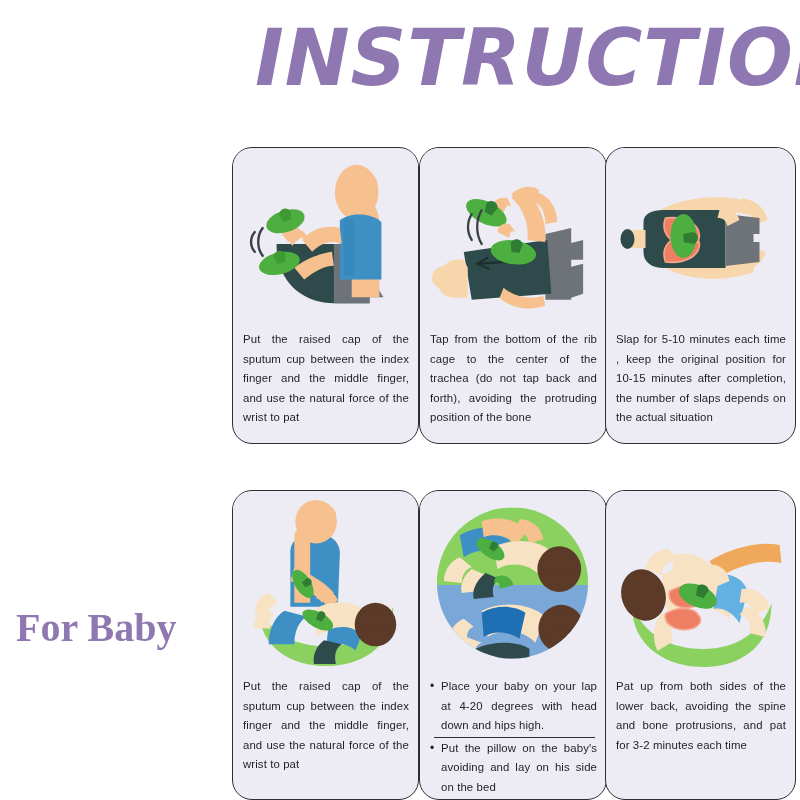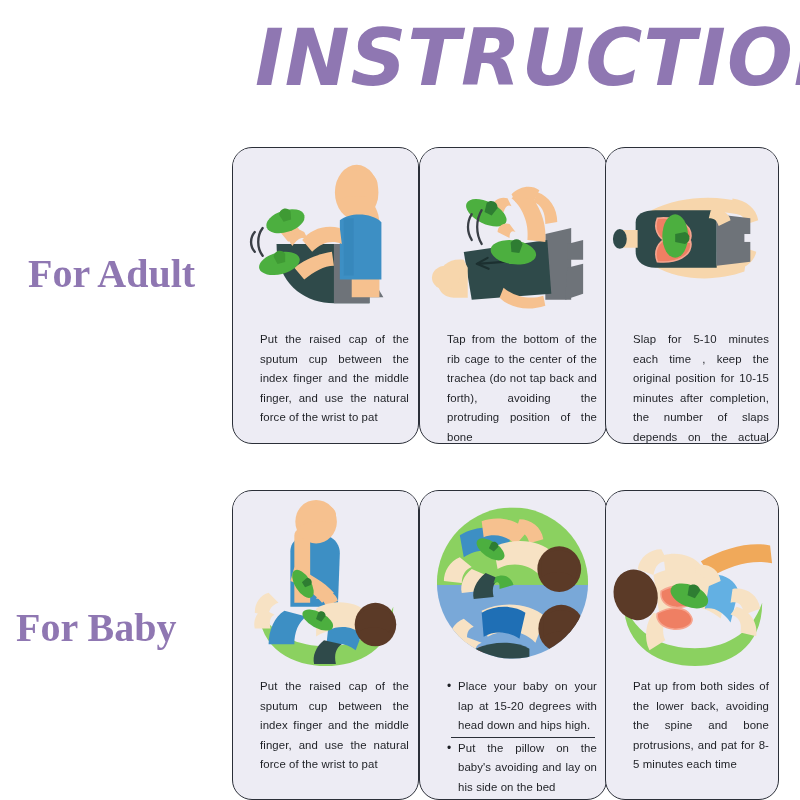--- a/index.html
+++ b/index.html
@@ -46,34 +46,34 @@
     border:1.6px solid #2b2f38;
     border-radius:20px;
     box-sizing:border-box;
     overflow:hidden;
     display:flex;flex-direction:column;
   }
   .row1 .card{top:147px;height:297px;}
   .row2 .card{top:490px;height:310px;}
   .col1{left:232px;width:187px;}
   .col2{left:419px;width:188px;}
-  .col3{left:605px;width:174px;}
+  .col3{left:605px;width:191px;}
 
   .art{
     position:relative;
     flex:0 0 auto;
     width:100%;
     overflow:hidden;
   }
   .row1 .art{height:176px;}
   .row2 .art{height:180px;}
 
   .caption{
     flex:1 1 auto;
-    padding:6px 9px 4px 27px;
+    padding:6px 9px 4px 10px;
     font-size:11.4px;
     line-height:19.5px;
     color:#1d1f24;
     text-align:justify;
     text-justify:inter-word;
     letter-spacing:.1px;
   }
   .caption p{margin:0;}
   .bullets{list-style:none;margin:0;padding:0;}
   .bullets li{
@@ -94,21 +94,20 @@
   
   .art svg{display:block;width:100%;height:100%;}
 </style>
 </head>
 <body>
 
 <div class="page">
 
   <div class="title">INSTRUCTIONS</div>
 
-  <div class="row-label adult">For Adult</div>
 
   <div class="row1">
 
     <div class="card col1">
       <div class="art">
         <svg viewBox="0 0 187 176" preserveAspectRatio="xMidYMid meet">
           <rect width="187" height="176" fill="#edecf4"></rect>
 
           <path d="M44 96 C44 136 72 156 102 156 L138 156 L138 96 Z" fill="#2f4a4a"></path>
           <path d="M102 96 L138 96 L138 156 L102 156 Z" fill="#6e7379"></path>
@@ -323,21 +322,21 @@
             <path d="M44 128 C34 132 28 142 30 152 L48 152 C46 144 48 138 54 136 Z" fill="#f7e2c4"></path>
             <path d="M46 146 C38 152 34 162 36 170 L56 168 C54 160 56 154 62 152 Z" fill="#f7e2c4"></path>
             <rect x="58" y="156" width="46" height="6" rx="3" fill="#e0645f"></rect>
             <path d="M56 158 C74 150 96 150 110 158 L110 176 L56 176 Z" fill="#2f4a4a"></path>
           </g>
           <circle cx="93" cy="92" r="76" fill="none" stroke="#edecf4" stroke-width="0"></circle>
         </svg>
       </div>
       <div class="caption">
         <ul class="bullets">
-          <li>Place your baby on your lap at 15-20 degrees with head down and hips high.</li>
+          <li>Place your baby on your lap at 4-20 degrees with head down and hips high.</li>
           <div class="bullet-divider"></div>
           <li>Put the pillow on the baby's avoiding and lay on his side on the bed</li>
         </ul>
       </div>
     </div>
 
     <div class="card col3">
       <div class="art">
         <svg viewBox="0 0 174 180" preserveAspectRatio="xMidYMid meet">
           <rect width="174" height="180" fill="#edecf4"></rect>
@@ -366,18 +365,18 @@
 
           <g transform="translate(74,88) rotate(22)">
             <ellipse cx="16" cy="12" rx="20" ry="11" fill="#4caf3f"></ellipse>
             <path d="M12 3 C14 -2 22 -2 24 3 L22 12 L14 12 Z" fill="#2e7d32"></path>
           </g>
 
           <path d="M92 74 C104 72 114 78 116 90 L102 96 C100 86 98 82 90 82 Z" fill="#f7e2c4"></path>
         </svg>
       </div>
       <div class="caption">
-        <p>Pat up from both sides of the lower back, avoiding the spine and bone protrusions, and pat for 8-5 minutes each time</p>
+        <p>Pat up from both sides of the lower back, avoiding the spine and bone protrusions, and pat for 3-2 minutes each time</p>
       </div>
     </div>
   </div>
 
 </div>
 
 </body></html>

